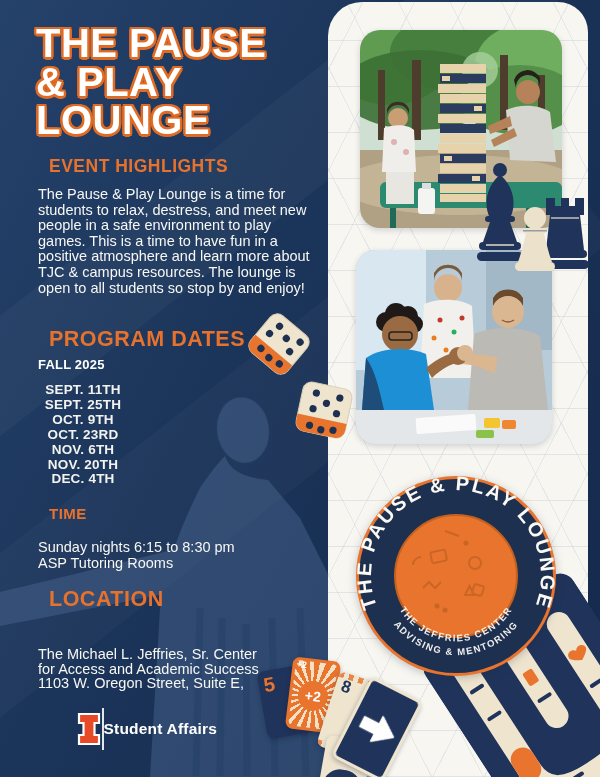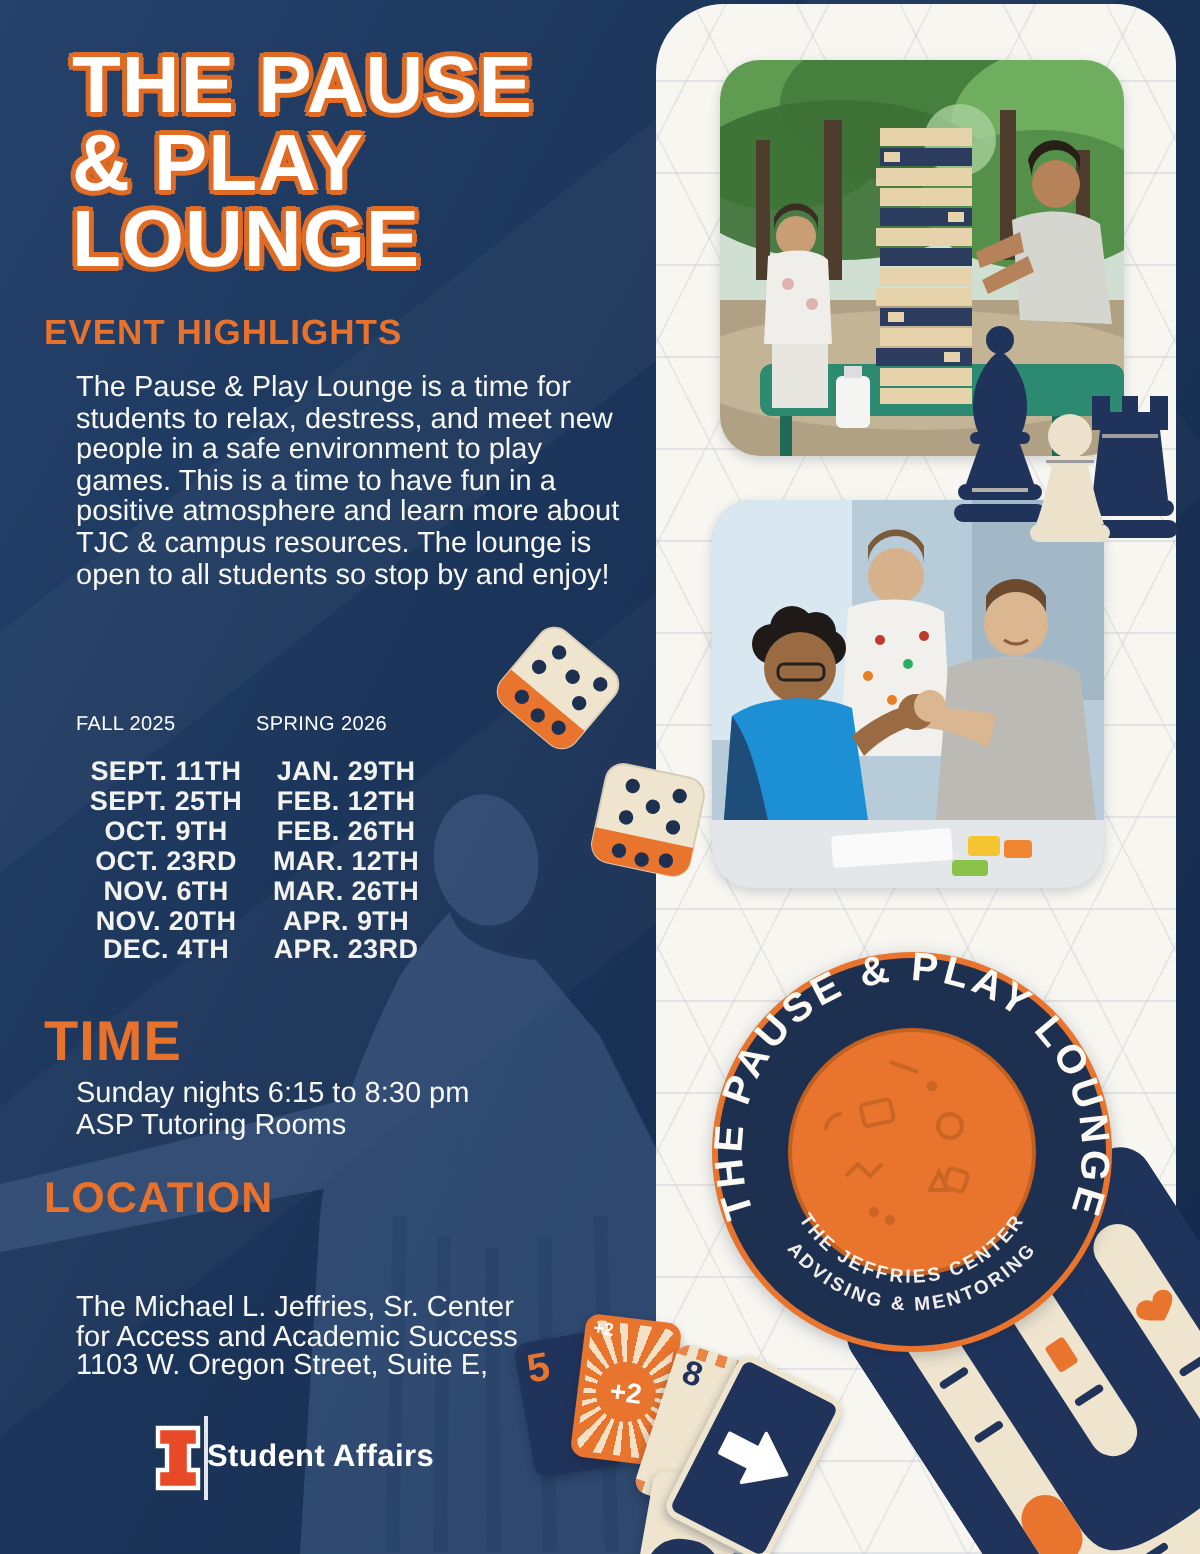--- a/index.html
+++ b/index.html
@@ -59,30 +59,30 @@
       border:3px solid #efe5cf; transform:rotate(27deg); display:flex; align-items:center; justify-content:center; z-index:5; }
   .card-back { left:322px; top:738px; width:46px; height:60px; background:#efe5cf; transform:rotate(10deg); z-index:4; }
   .card-back::after { content:""; position:absolute; left:4px; right:4px; bottom:4px; height:24px;
       background:#20335a; border-radius:45% 45% 5px 5px / 70% 70% 5px 5px; }
 
   .left-col { position:absolute; z-index:6; left:0; top:0; width:330px; height:740px; pointer-events:none; }
   .title { position:absolute; left:36px; top:24px; color:#ffffff; font-weight:bold;
            font-size:40px; line-height:38.5px; letter-spacing:.5px;
            text-shadow:-2px -2px 0 #e06b24, 2px -2px 0 #e06b24, -2px 2px 0 #e06b24, 2px 2px 0 #e06b24,
                        -2.5px 0 0 #e06b24, 2.5px 0 0 #e06b24, 0 -2.5px 0 #e06b24, 0 2.5px 0 #e06b24; }
-  .heading { position:absolute; left:22px; color:#e8722c; font-weight:bold; letter-spacing:.5px; }
+  .heading { position:absolute; left:49px; color:#e8722c; font-weight:bold; letter-spacing:.5px; }
   .h-ev  { top:156px; font-size:17.5px; }
   .h-pd  { top:327px; font-size:21.5px; }
-  .h-ti  { top:505px; font-size:28px; }
+  .h-ti  { top:505px; font-size:15px; }
   .h-lo  { top:587px; font-size:21.5px; }
   .body-text { position:absolute; left:38px; top:187px; width:274px; color:#f7f7f4;
                font-size:14.5px; line-height:15.6px; }
   .dates-row { position:absolute; left:38px; top:357px; display:flex; }
   .date-col { width:90px; }
-  .col-label { color:#ffffff; font-weight:normal; font-size:10px; margin-bottom:11px; letter-spacing:.2px; }
+  .col-label { color:#ffffff; font-weight:bold; font-size:13px; margin-bottom:11px; letter-spacing:.2px; }
   .date-item { color:#f2f2ef; font-weight:bold; font-size:13.5px; line-height:14.9px; letter-spacing:.2px;text-align:center; }
   .info-lines { position:absolute; left:38px; color:#f7f7f4; }
   .time-lines { top:540px; font-size:14.5px; line-height:15.5px; }
   .loc-lines  { top:647px; font-size:14.5px; line-height:14.7px; }
 
   .footer { position:absolute; left:76px; top:708px; display:flex; align-items:center; gap:0; z-index:6; }
   .footer .divider { width:1.5px; height:42px; background:rgba(255,255,255,.88); }
   .footer .sa-label { color:#ffffff; font-weight:bold; font-size:15.5px; letter-spacing:.2px; }
 
   .arc-text { font-weight:bold; fill:#fbf9f4; }
@@ -356,41 +356,32 @@
   <div class="left-col">
     <div class="title">
       <div>THE PAUSE</div>
       <div>&amp; PLAY</div>
       <div>LOUNGE</div>
     </div>
 
     <div class="heading h-ev">EVENT HIGHLIGHTS</div>
     <div class="body-text">The Pause &amp; Play Lounge is a  time for students to relax, destress, and meet new people in a safe environment to play games. This is a time to have fun in a positive atmosphere and learn more about TJC &amp; campus resources. The lounge is open to all students so stop by and enjoy!</div>
 
+    <div class="heading h-pd">PROGRAM DATES</div>
     <div class="dates-row">
       <div class="date-col">
         <div class="col-label">FALL 2025</div>
         <div class="date-item">SEPT. 11TH</div>
         <div class="date-item">SEPT. 25TH</div>
         <div class="date-item">OCT. 9TH</div>
         <div class="date-item">OCT. 23RD</div>
         <div class="date-item">NOV. 6TH</div>
         <div class="date-item">NOV. 20TH</div>
         <div class="date-item">DEC. 4TH</div>
       </div>
-      <div class="date-col">
-        <div class="col-label">SPRING 2026</div>
-        <div class="date-item">JAN. 29TH</div>
-        <div class="date-item">FEB. 12TH</div>
-        <div class="date-item">FEB. 26TH</div>
-        <div class="date-item">MAR. 12TH</div>
-        <div class="date-item">MAR. 26TH</div>
-        <div class="date-item">APR. 9TH</div>
-        <div class="date-item">APR. 23RD</div>
-      </div>
     </div>
 
     <div class="heading h-ti">TIME</div>
     <div class="info-lines time-lines">
       <div>Sunday nights 6:15 to 8:30 pm</div>
       <div>ASP Tutoring Rooms</div>
     </div>
 
     <div class="heading h-lo">LOCATION</div>
     <div class="info-lines loc-lines">

